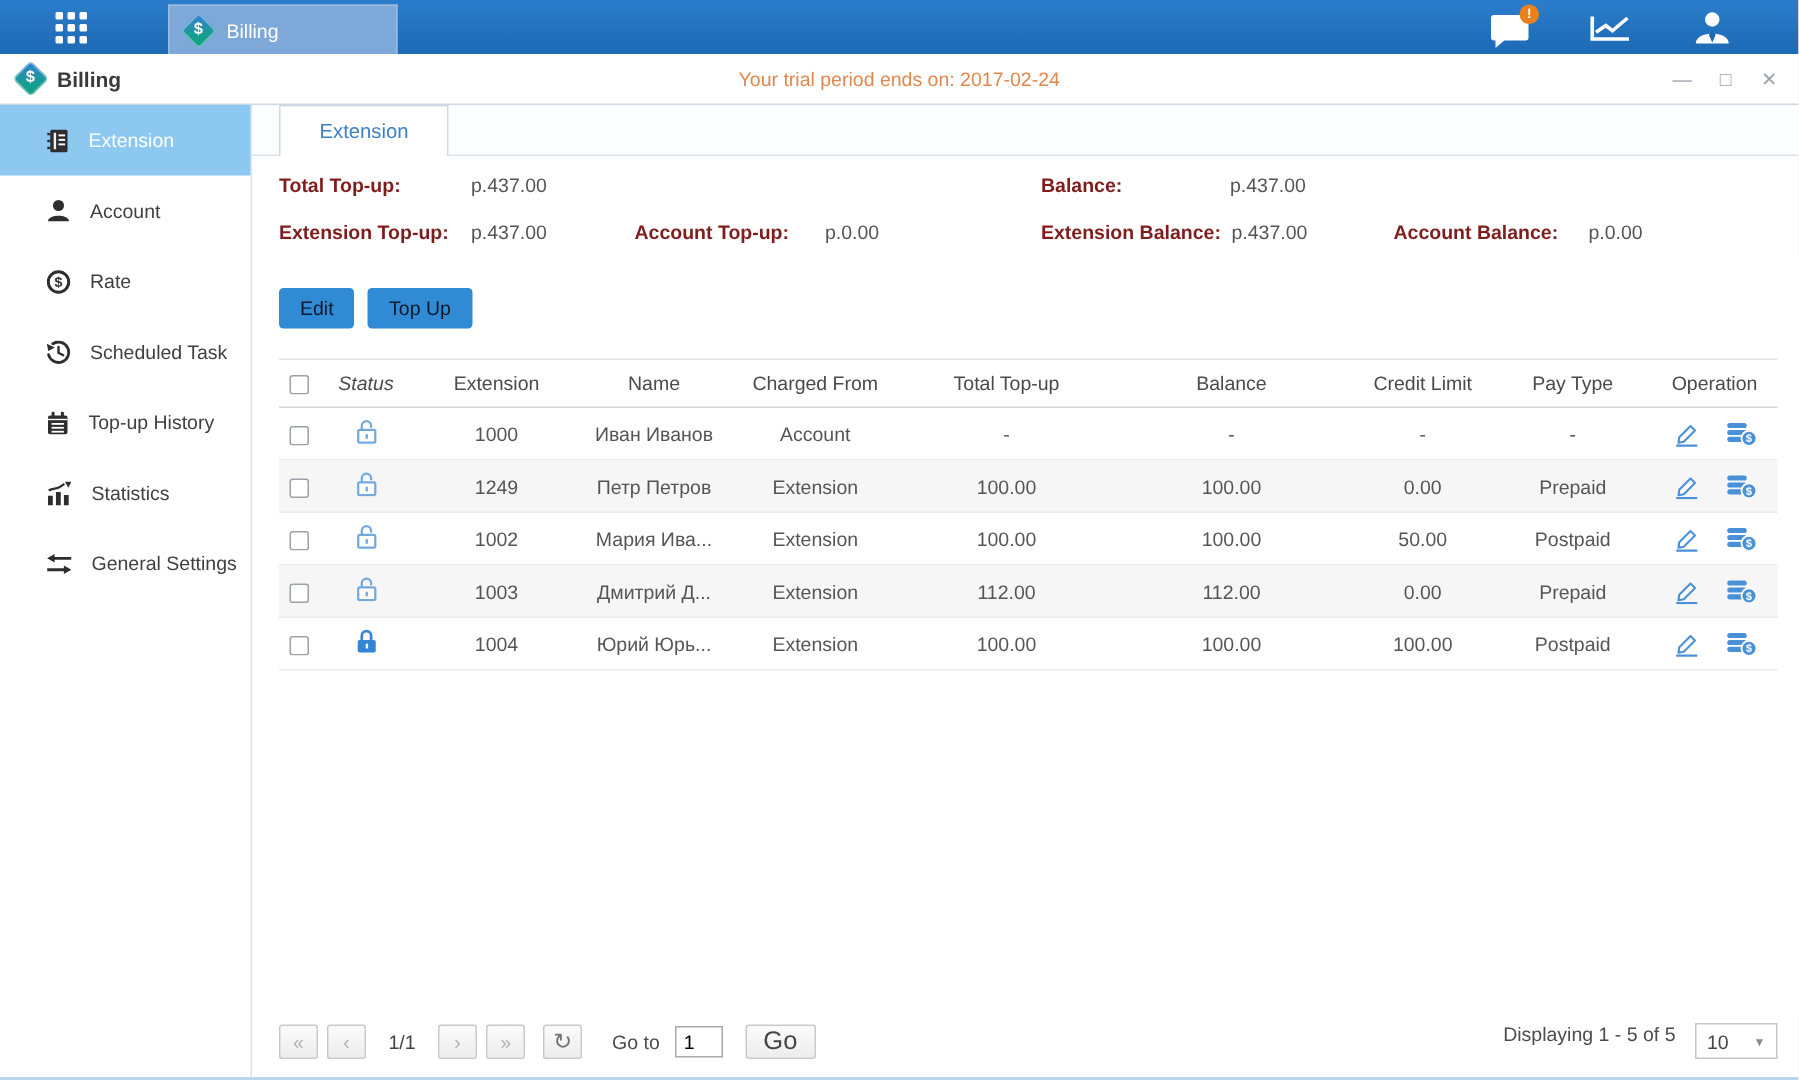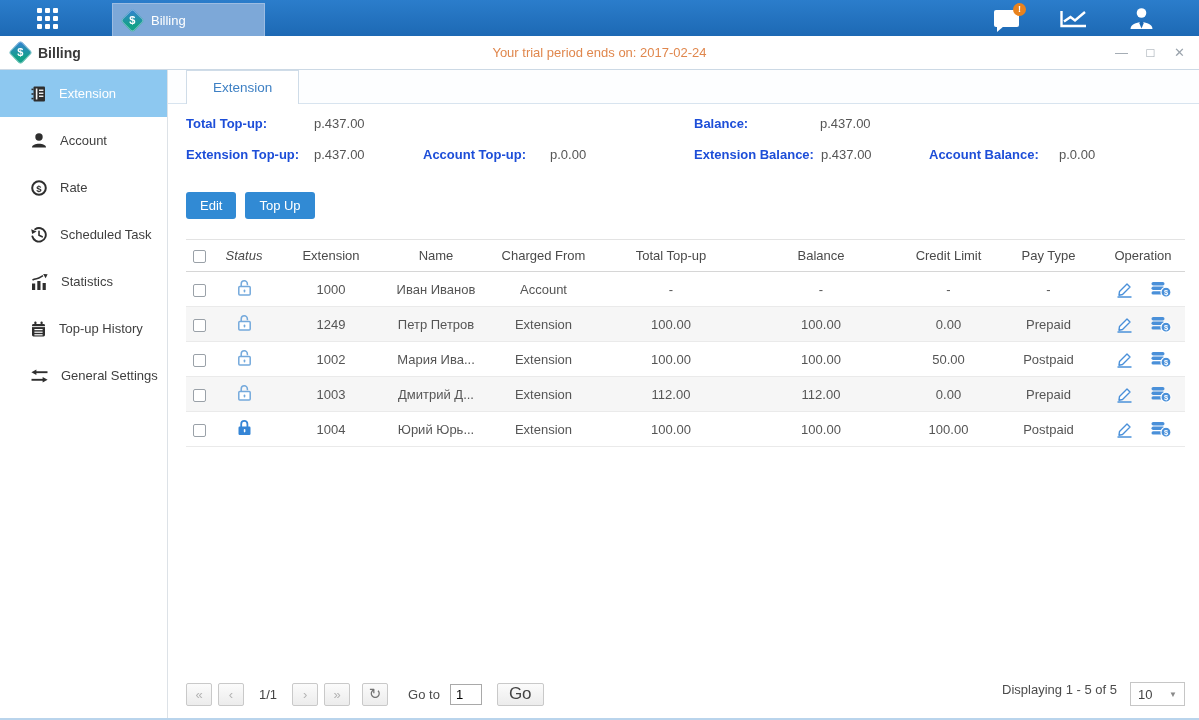--- a/index.html
+++ b/index.html
@@ -50,25 +50,25 @@
   .side-item svg { flex:none; }
 
   
   #content { position:absolute; left:168px; top:70px; right:0; bottom:0; background:#fff; }
   .tabstrip { position:relative; height:34px; background:#fdfeff; }
   .tabstrip:after { content:""; position:absolute; left:0; right:0; bottom:0; height:1px; background:#d8e4ef; }
   .tab { position:absolute; z-index:1; left:18px; top:0; height:34px; line-height:33px; padding:0 26px;
     background:#fff; border:1px solid #cfdce8; border-bottom:none; color:#3e80c4; font-size:13.5px; cursor:pointer; }
 
   .summary { position:relative; height:78px; font-size:13px; }
-  .s-label { position:absolute; font-weight:bold; color:#1d4ed8; white-space:nowrap; }
+  .s-label { position:absolute; font-weight:bold; color:#7f1d1d; white-space:nowrap; }
   .s-value { position:absolute; color:#555; white-space:nowrap; }
 
   .btn-row { margin:10px 0 0 18px; display:flex; gap:9px; }
-  .btn { background:#318ad4; color:#ffffff; font-size:13px; border:none; border-radius:3px;
+  .btn { background:#318ad4; color:#0f172a; font-size:13px; border:none; border-radius:3px;
     padding:6px 14px; cursor:pointer; font-family:inherit; }
 
   
   .tbl { margin:20px 14px 0 18px; font-size:13px; color:#555; }
   .tr { display:flex; align-items:center; }
   .thead .tr { height:33px; border-top:1px solid #e3e3e3; border-bottom:1px solid #d6d6d6; color:#4a4a4a; }
   .tbody .tr { height:35px; border-bottom:1px solid #eaeaea; }
   .tbody .tr:nth-child(even) { background:#f6f6f6; }
   .th,.td { text-align:center; flex:none; white-space:nowrap; overflow:hidden; }
   .c1{width:26px;} .c2{width:64px;font-style:italic;} .c3{width:110px;} .c4{width:100px;} .c5{width:115px;}
@@ -188,40 +188,40 @@
     </div>
     <div class="side-item">
       <svg width="16" height="16" viewBox="0 0 16 16">
         <path d="M4.2 2.2 A6.8 6.8 0 1 1 1.4 9.5" fill="none" stroke="#2e2e2e" stroke-width="1.9" stroke-linecap="round"></path>
         <path d="M0.2 2.2 L1.2 7 L5.6 4.6 Z" fill="#2e2e2e"></path>
         <path d="M8 4.3 V8.2 L11.2 9.8" stroke="#2e2e2e" stroke-width="1.6" fill="none" stroke-linecap="round"></path>
       </svg>
       <span>Scheduled Task</span>
     </div>
     <div class="side-item">
-      <svg width="17" height="16" viewBox="0 0 17 16">
-        <rect x="1" y="9.5" width="3.2" height="6.5" fill="#2e2e2e"></rect>
-        <rect x="6.3" y="7" width="3.2" height="9" fill="#2e2e2e"></rect>
-        <rect x="11.6" y="9" width="3.2" height="7" fill="#2e2e2e"></rect>
-        <path d="M1.5 6 C4.5 4.2 7 5.2 9.5 3.2 L12 1.6" stroke="#2e2e2e" stroke-width="1.5" fill="none"></path>
-        <path d="M12.2 0 L16.6 0.2 L14.6 4.2 Z" fill="#2e2e2e"></path>
-      </svg>
-      <span>Statistics</span>
-    </div>
-    <div class="side-item">
       <svg width="15" height="16" viewBox="0 0 15 16">
         <rect x="1" y="3" width="13" height="12.5" rx="1.4" fill="#2e2e2e"></rect>
         <rect x="3.4" y="0.5" width="2" height="4" rx="0.8" fill="#2e2e2e"></rect>
         <rect x="9.6" y="0.5" width="2" height="4" rx="0.8" fill="#2e2e2e"></rect>
         <rect x="1" y="5.2" width="13" height="0.9" fill="#fff"></rect>
         <rect x="3.4" y="8" width="8.2" height="1.2" fill="#fff"></rect>
         <rect x="3.4" y="10.6" width="8.2" height="1.2" fill="#fff"></rect>
         <rect x="3.4" y="13.2" width="8.2" height="1.2" fill="#fff"></rect>
       </svg>
       <span>Top-up History</span>
+    </div>
+    <div class="side-item">
+      <svg width="17" height="16" viewBox="0 0 17 16">
+        <rect x="1" y="9.5" width="3.2" height="6.5" fill="#2e2e2e"></rect>
+        <rect x="6.3" y="7" width="3.2" height="9" fill="#2e2e2e"></rect>
+        <rect x="11.6" y="9" width="3.2" height="7" fill="#2e2e2e"></rect>
+        <path d="M1.5 6 C4.5 4.2 7 5.2 9.5 3.2 L12 1.6" stroke="#2e2e2e" stroke-width="1.5" fill="none"></path>
+        <path d="M12.2 0 L16.6 0.2 L14.6 4.2 Z" fill="#2e2e2e"></path>
+      </svg>
+      <span>Statistics</span>
     </div>
     <div class="side-item">
       <svg width="17" height="14" viewBox="0 0 17 14">
         <path d="M4 3.2 H16.5" stroke="#2e2e2e" stroke-width="1.9"></path>
         <path d="M5.4 0.4 L0.4 3.2 L5.4 6 Z" fill="#2e2e2e"></path>
         <path d="M0.5 10.8 H13" stroke="#2e2e2e" stroke-width="1.9"></path>
         <path d="M11.6 8 L16.6 10.8 L11.6 13.6 Z" fill="#2e2e2e"></path>
       </svg>
       <span>General Settings</span>
     </div>

